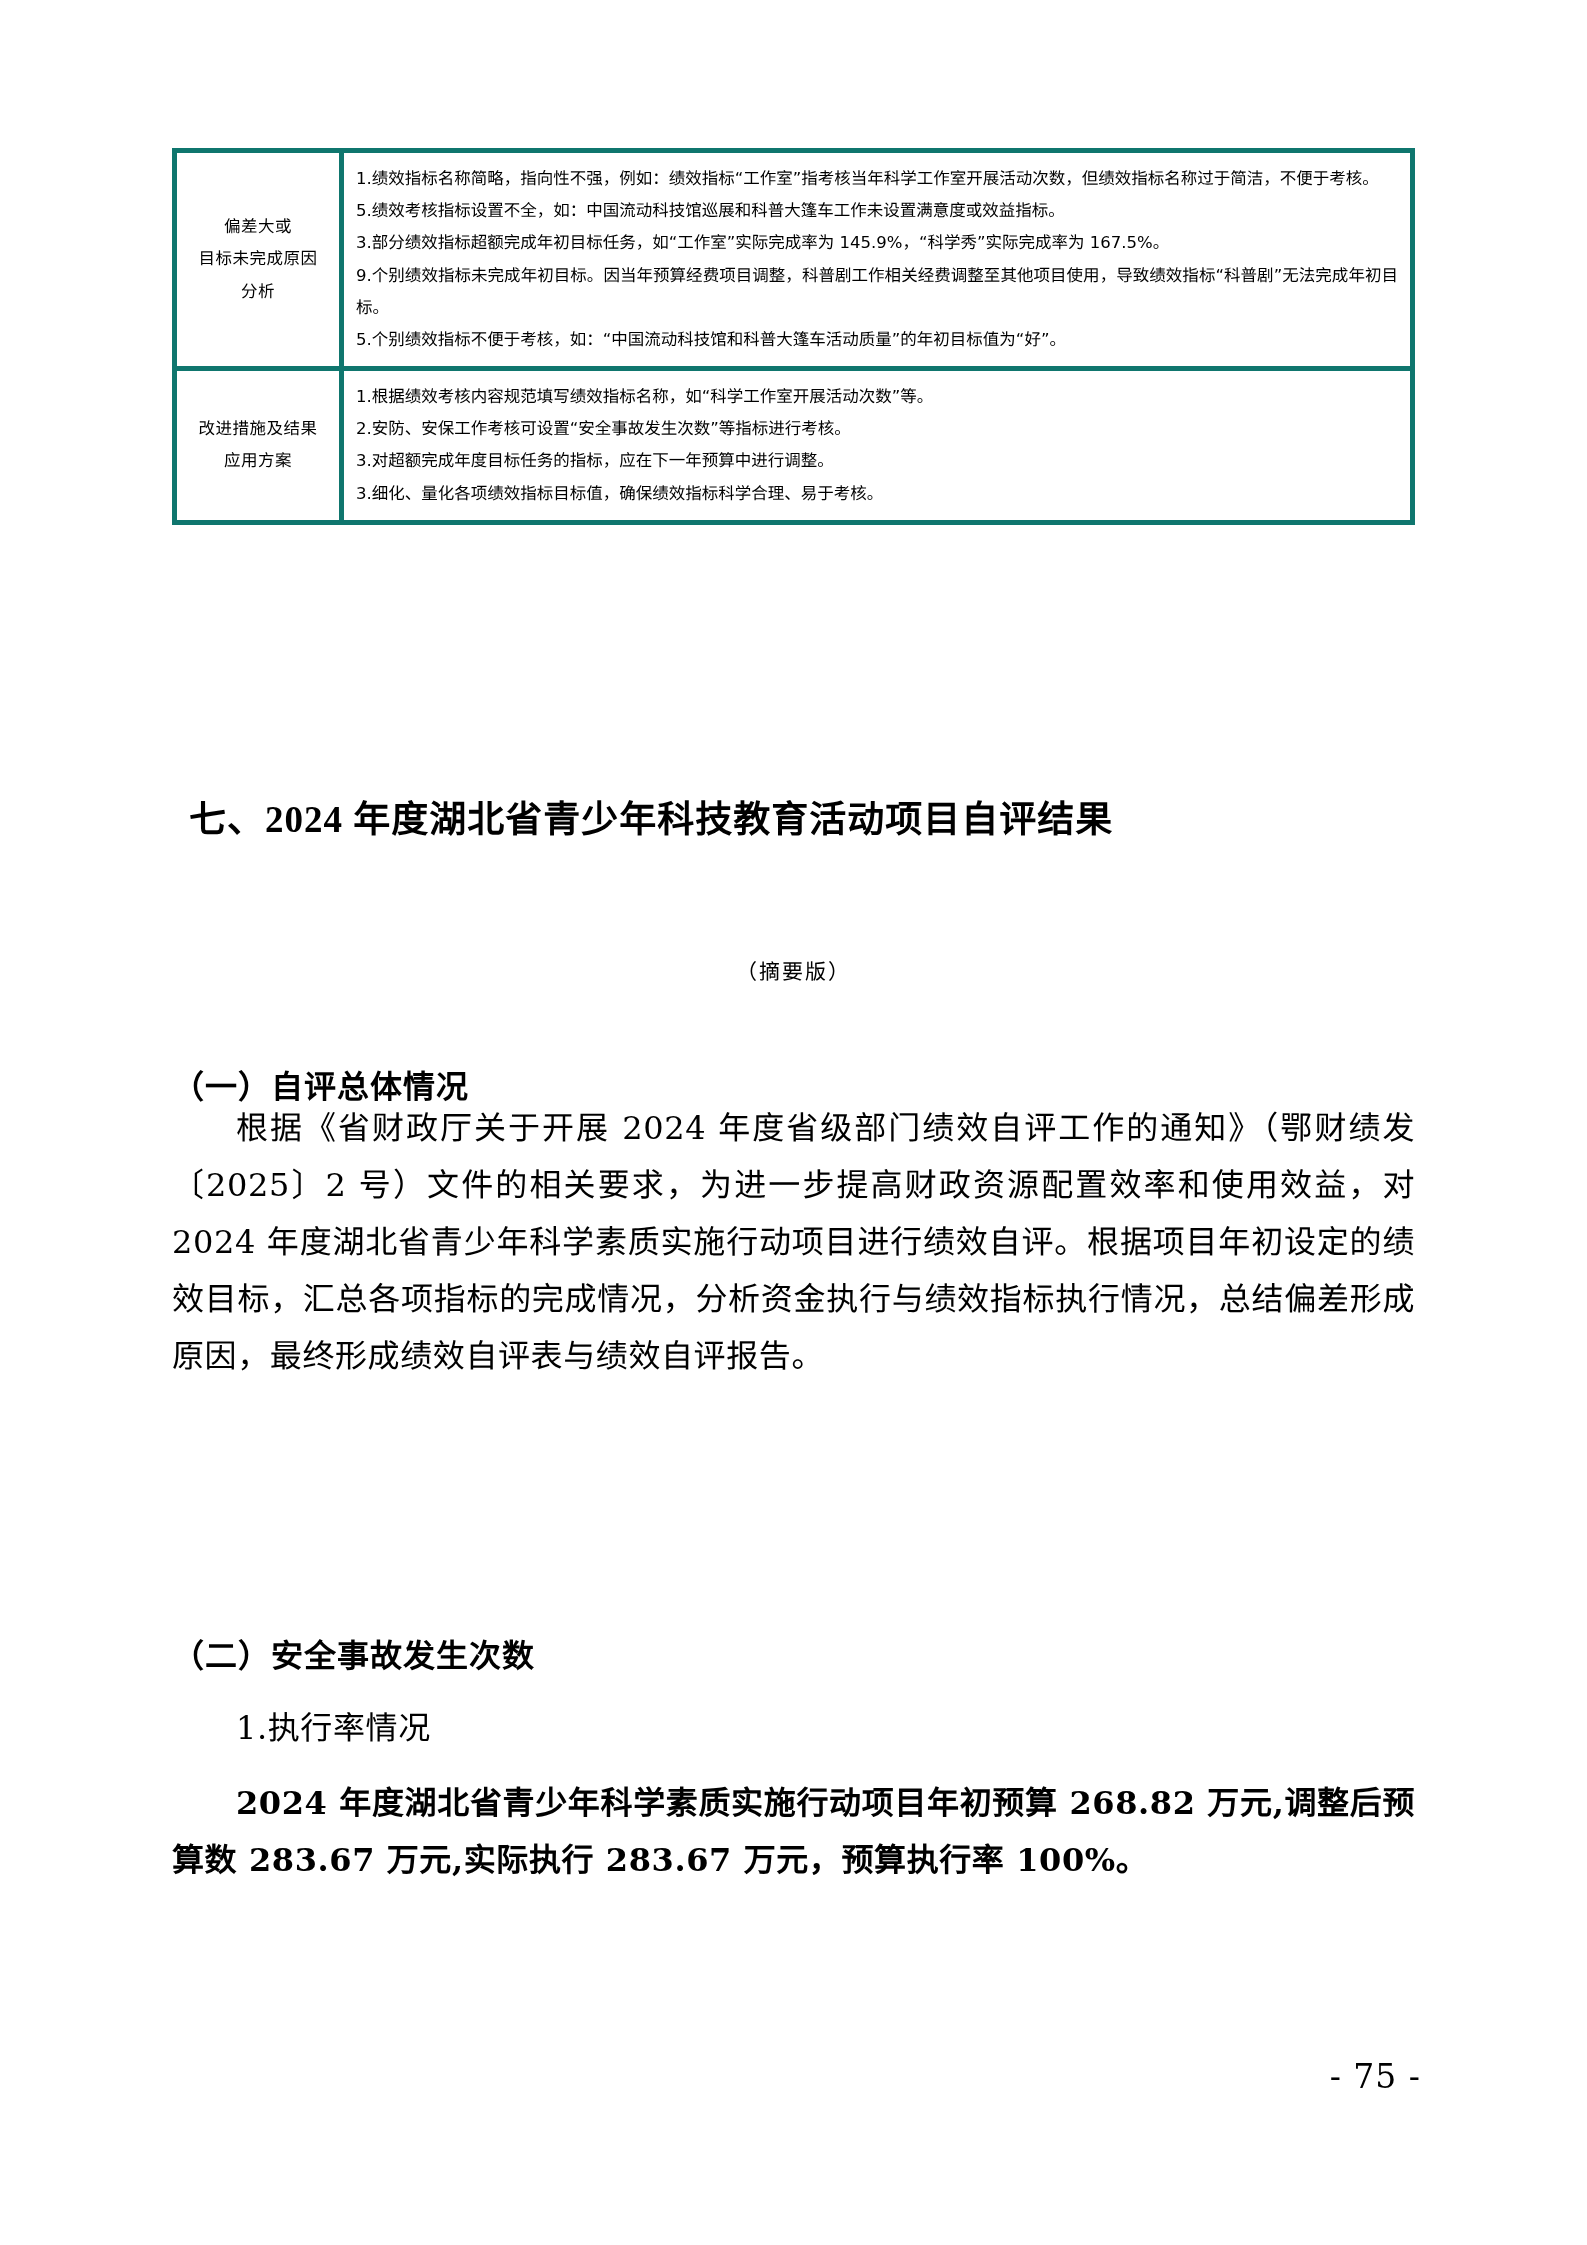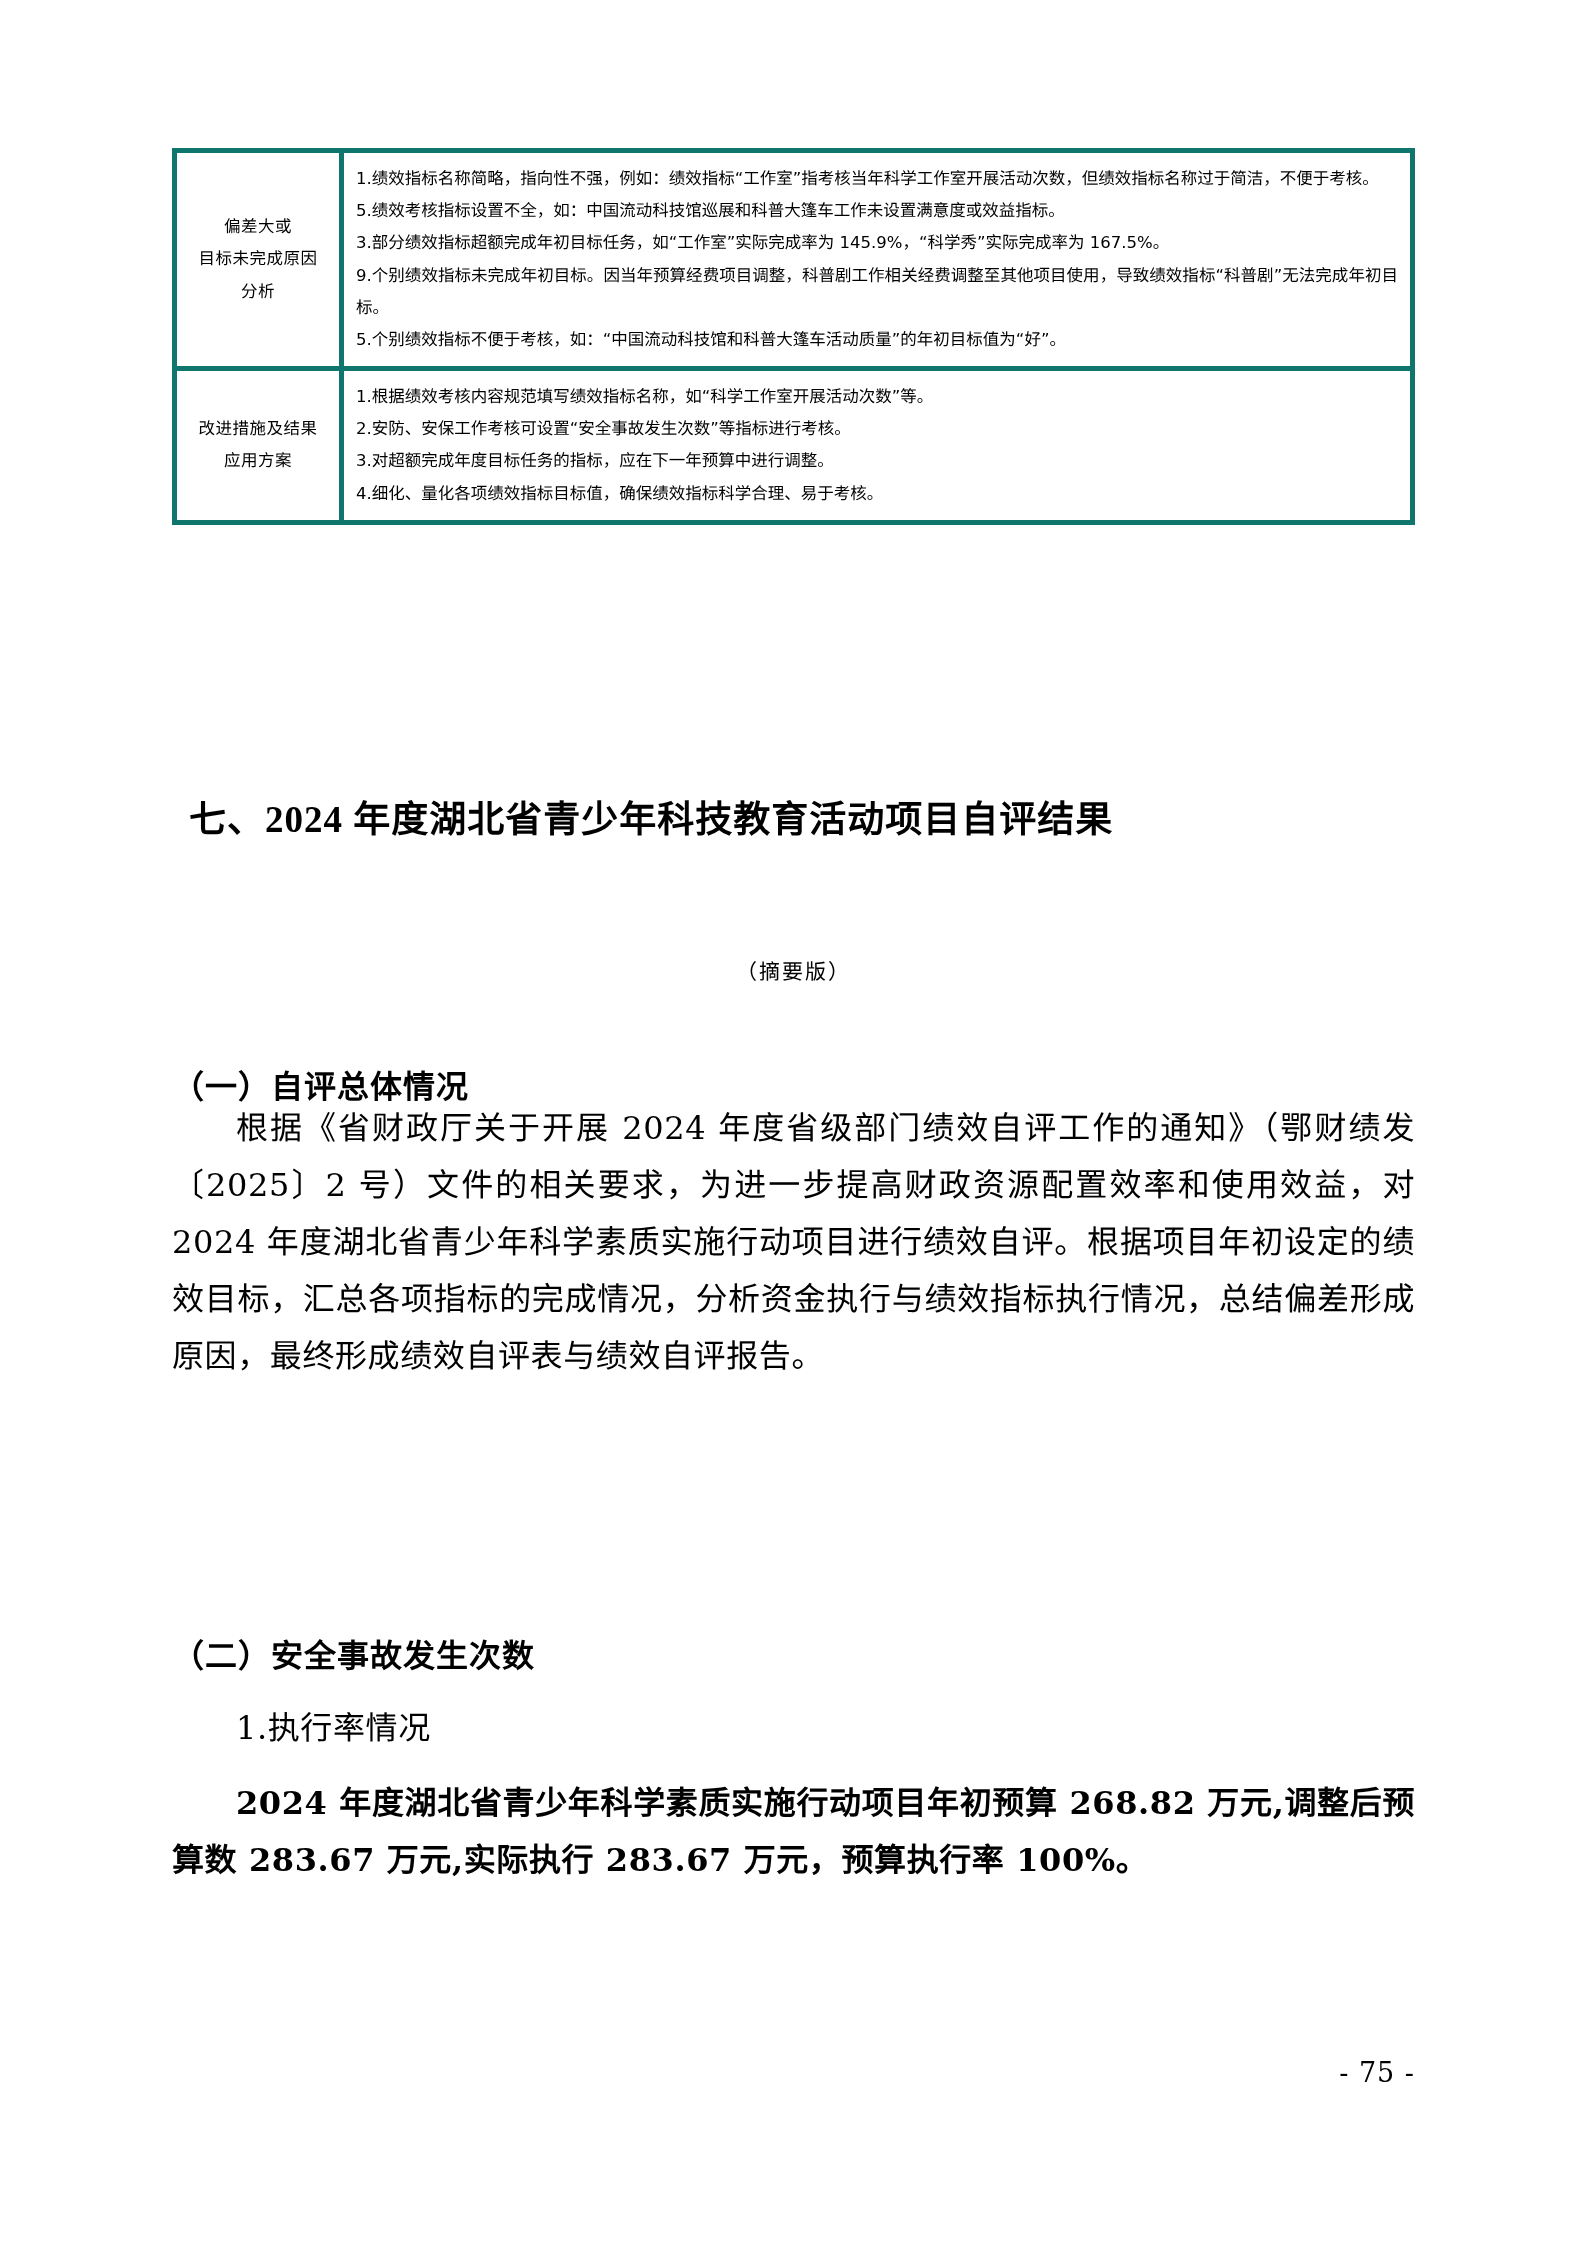--- a/index.html
+++ b/index.html
@@ -105,24 +105,24 @@
     text-align: justify;
     letter-spacing: 0.6px;
   }
   .para .indent { text-indent: 64px; display: block; }
   #para-1 { top: 1100px; }
   #para-2 { top: 1700px; }
   #para-3 { top: 1775px; font-weight: bold; }
 
   .pagenum {
     position: absolute;
-    right: 172px;
+    right: 166px;
     top: 2057px;
     font-family: "DejaVu Serif", "Liberation Serif", serif;
-    font-size: 27px;
+    font-size: 33px;
     letter-spacing: 1px;
   }
 </style>
 </head>
 <body>
 
 <div class="page">
 
   <div class="tbl-wrap">
     <table class="eval">
@@ -143,21 +143,21 @@
         </tr>
         <tr>
           <td class="label">
             <span class="label-line">改进措施及结果</span>
             <span class="label-line">应用方案</span>
           </td>
           <td class="content">
             <p>1.根据绩效考核内容规范填写绩效指标名称，如“科学工作室开展活动次数”等。</p>
             <p>2.安防、安保工作考核可设置“安全事故发生次数”等指标进行考核。</p>
             <p>3.对超额完成年度目标任务的指标，应在下一年预算中进行调整。</p>
-            <p>4.细化、量化各项绩效指标目标值，确保绩效指标科学合理、易于考核。</p>
+            <p>3.细化、量化各项绩效指标目标值，确保绩效指标科学合理、易于考核。</p>
           </td>
         </tr>
       </tbody>
     </table>
   </div>
 
   <div class="h-section">七、2024 年度湖北省青少年科技教育活动项目自评结果</div>
 
   <div class="h-sub">（摘要版）</div>
 

